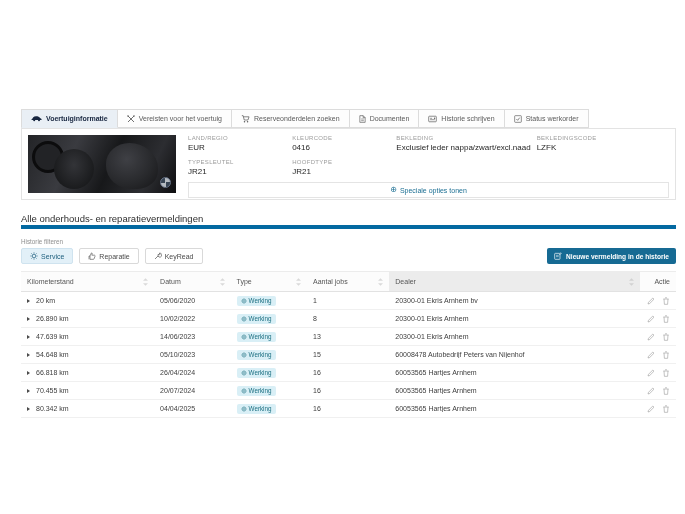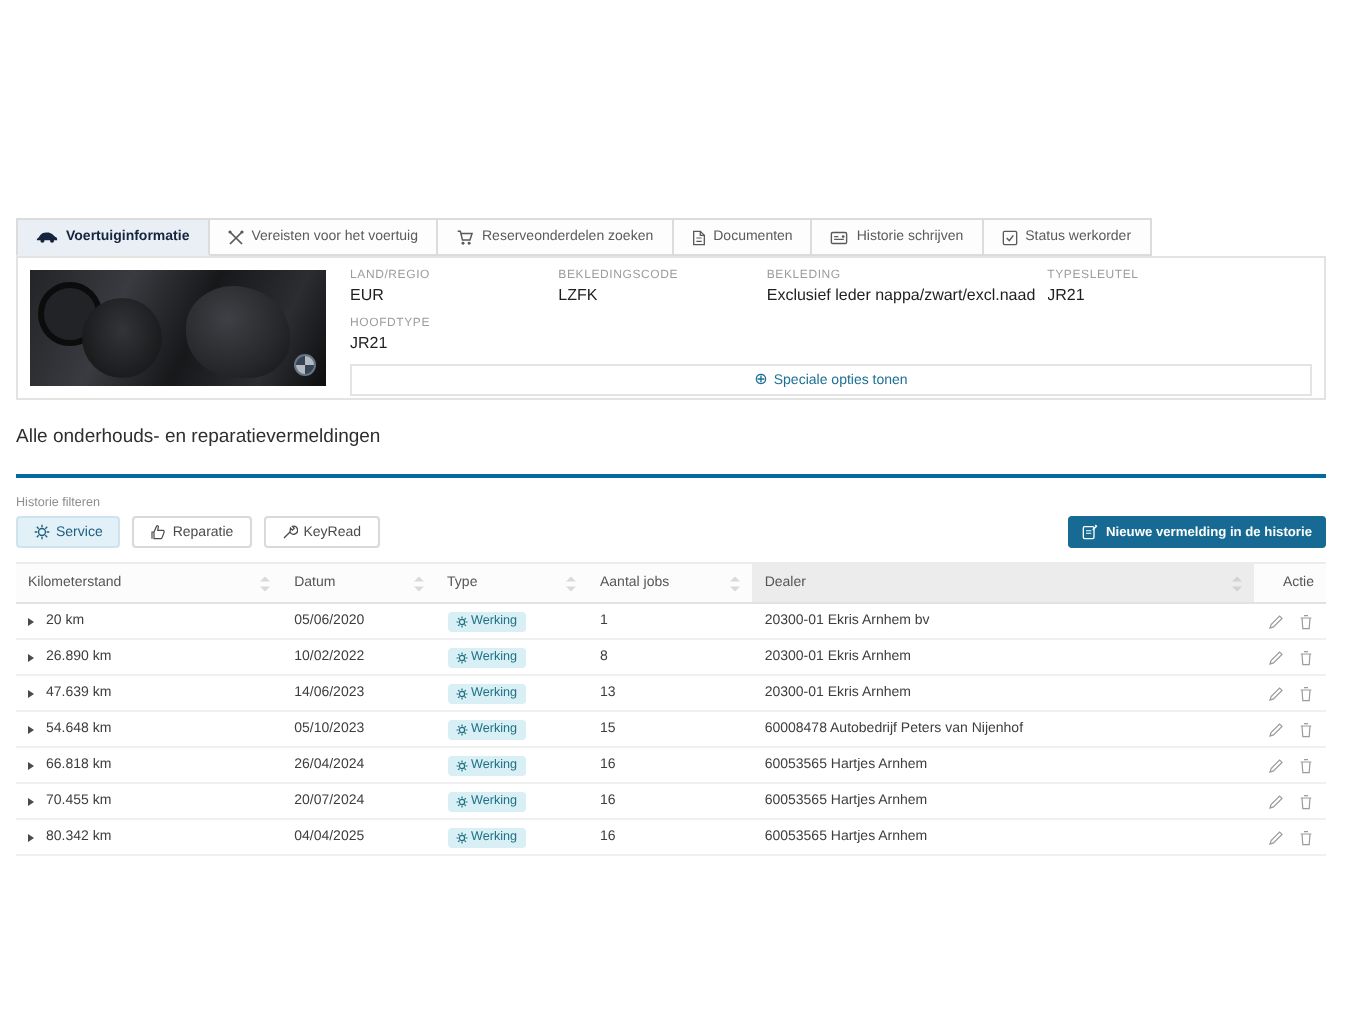--- a/index.html
+++ b/index.html
@@ -1,18 +1,18 @@
 <!DOCTYPE html>
 <html style="--accent: #1c6f93; --button: #166a93; --badge-bg: #d9eff6; --badge-text: #1d7082;"><head>
 <meta charset="utf-8">
 <style>
   html,body{margin:0;padding:0;background:#fff;}
   .screen{position:relative;width:685px;height:514px;background:#fff;overflow:hidden;
           font-family:"Liberation Sans",sans-serif;-webkit-font-smoothing:antialiased;}
-  .app{position:absolute;top:109px;left:0;width:671px;}
+  .app{position:absolute;top:109px;left:13px;width:671px;}
 
   
   .tabs{display:flex;margin:0 8px;height:19px;align-items:stretch;}
   .tab{display:flex;align-items:center;gap:4px;padding:0 9px;font-size:7px;color:#5a5a5a;
        background:#fdfdfd;border:1px solid #dcdcdc;border-left:none;cursor:pointer;white-space:nowrap;}
   .tab:first-child{border-left:1px solid #dcdcdc;}
   .tab.active{background:#e9eff5;color:#16253f;font-weight:bold;border-bottom-color:#e9eff5;}
   .tab .icon{flex:0 0 auto;}
 
   
@@ -31,21 +31,21 @@
   .fields-area{flex:1;display:flex;flex-direction:column;min-width:0;}
   .fields-grid{display:grid;grid-template-columns:1.15fr 1.15fr 1.15fr 1.55fr;row-gap:7px;column-gap:6px;}
   .field .flabel{font-size:6px;color:#9c9c9c;letter-spacing:.3px;}
   .field .fvalue{font-size:8px;color:#1f1f1f;margin-top:2px;white-space:nowrap;overflow:hidden;}
   .options-bar{margin-top:6px;border:1px solid #e4e4e4;text-align:center;padding:3px 0;
     color:var(--accent,#1c6f93);font-size:7px;cursor:pointer;display:flex;justify-content:center;
     align-items:center;gap:3px;}
   .plus-circle{font-size:8px;line-height:1;}
 
   
-  .section-heading{margin:13px 8px 0;padding-bottom:13px;font-size:9.5px;color:#2e2e2e;border-bottom:2px solid #0369a1;}
+  .section-heading{margin:13px 8px 0;padding-bottom:1px;font-size:9.5px;color:#2e2e2e;border-bottom:4px solid #0369a1;}
   .filter-label{margin:9px 8px 3px;font-size:6.3px;color:#8f8f8f;}
   .filter-row{display:flex;justify-content:space-between;align-items:center;margin:0 8px;}
   .chips{display:flex;gap:6px;}
   .chip{display:flex;align-items:center;gap:3px;font-size:7px;color:#4a4a4a;border:1px solid #d9d9d9;
     background:#fff;padding:3px 8px;border-radius:2px;cursor:pointer;}
   .chip.selected{background:#e2f0f8;border-color:#cfe3ef;color:#1d5e7d;}
   .btn-primary{display:flex;align-items:center;gap:4px;background:var(--button,#166a93);color:#fff;
     font-size:6.6px;padding:4px 7px;border:none;border-radius:2px;cursor:pointer;font-weight:bold;}
 
   
@@ -142,26 +142,30 @@
         <div class="seat"></div>
         <div class="roundel"></div>
       </div>
       <div class="fields-area">
         <div class="fields-grid">
           <div class="field">
             <div class="flabel">LAND/REGIO</div>
             <div class="fvalue">EUR</div>
           </div>
           <div class="field">
-            <div class="flabel">BEKLEDINGSCODE</div>
-            <div class="fvalue">LZFK</div>
+            <div class="flabel">KLEURCODE</div>
+            <div class="fvalue">0416</div>
           </div>
           <div class="field">
             <div class="flabel">BEKLEDING</div>
             <div class="fvalue">Exclusief leder nappa/zwart/excl.naad</div>
+          </div>
+          <div class="field">
+            <div class="flabel">BEKLEDINGSCODE</div>
+            <div class="fvalue">LZFK</div>
           </div>
           <div class="field">
             <div class="flabel">TYPESLEUTEL</div>
             <div class="fvalue">JR21</div>
           </div>
           <div class="field">
             <div class="flabel">HOOFDTYPE</div>
             <div class="fvalue">JR21</div>
           </div>
         </div>

